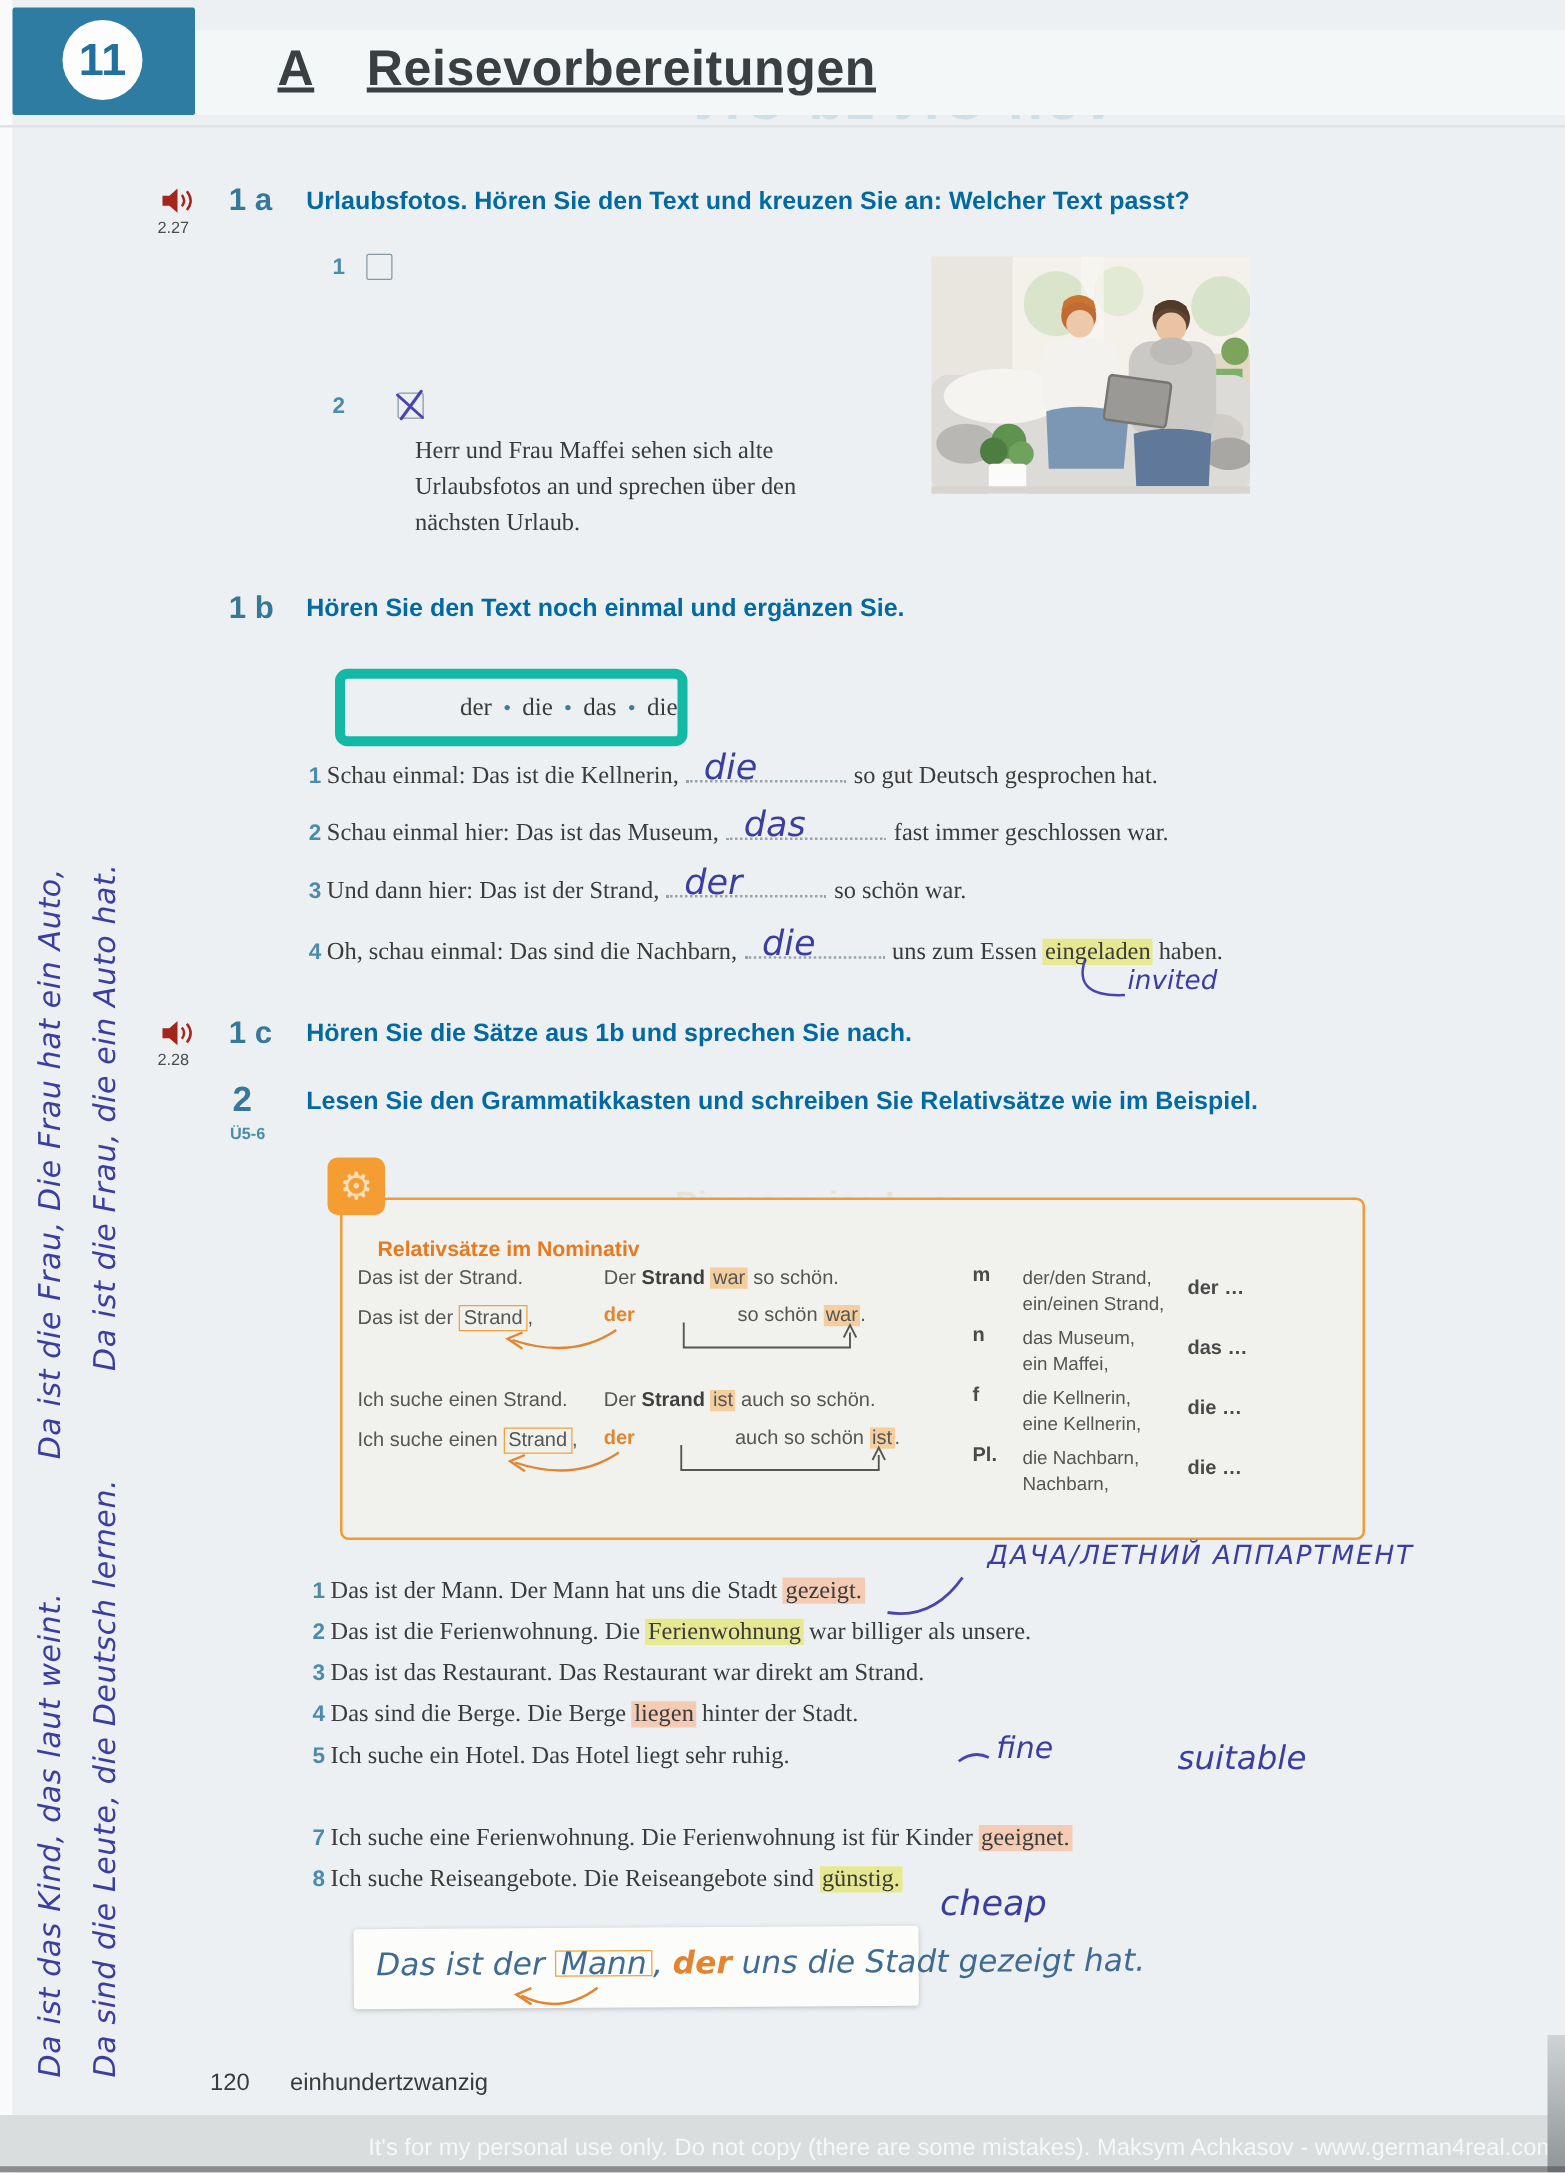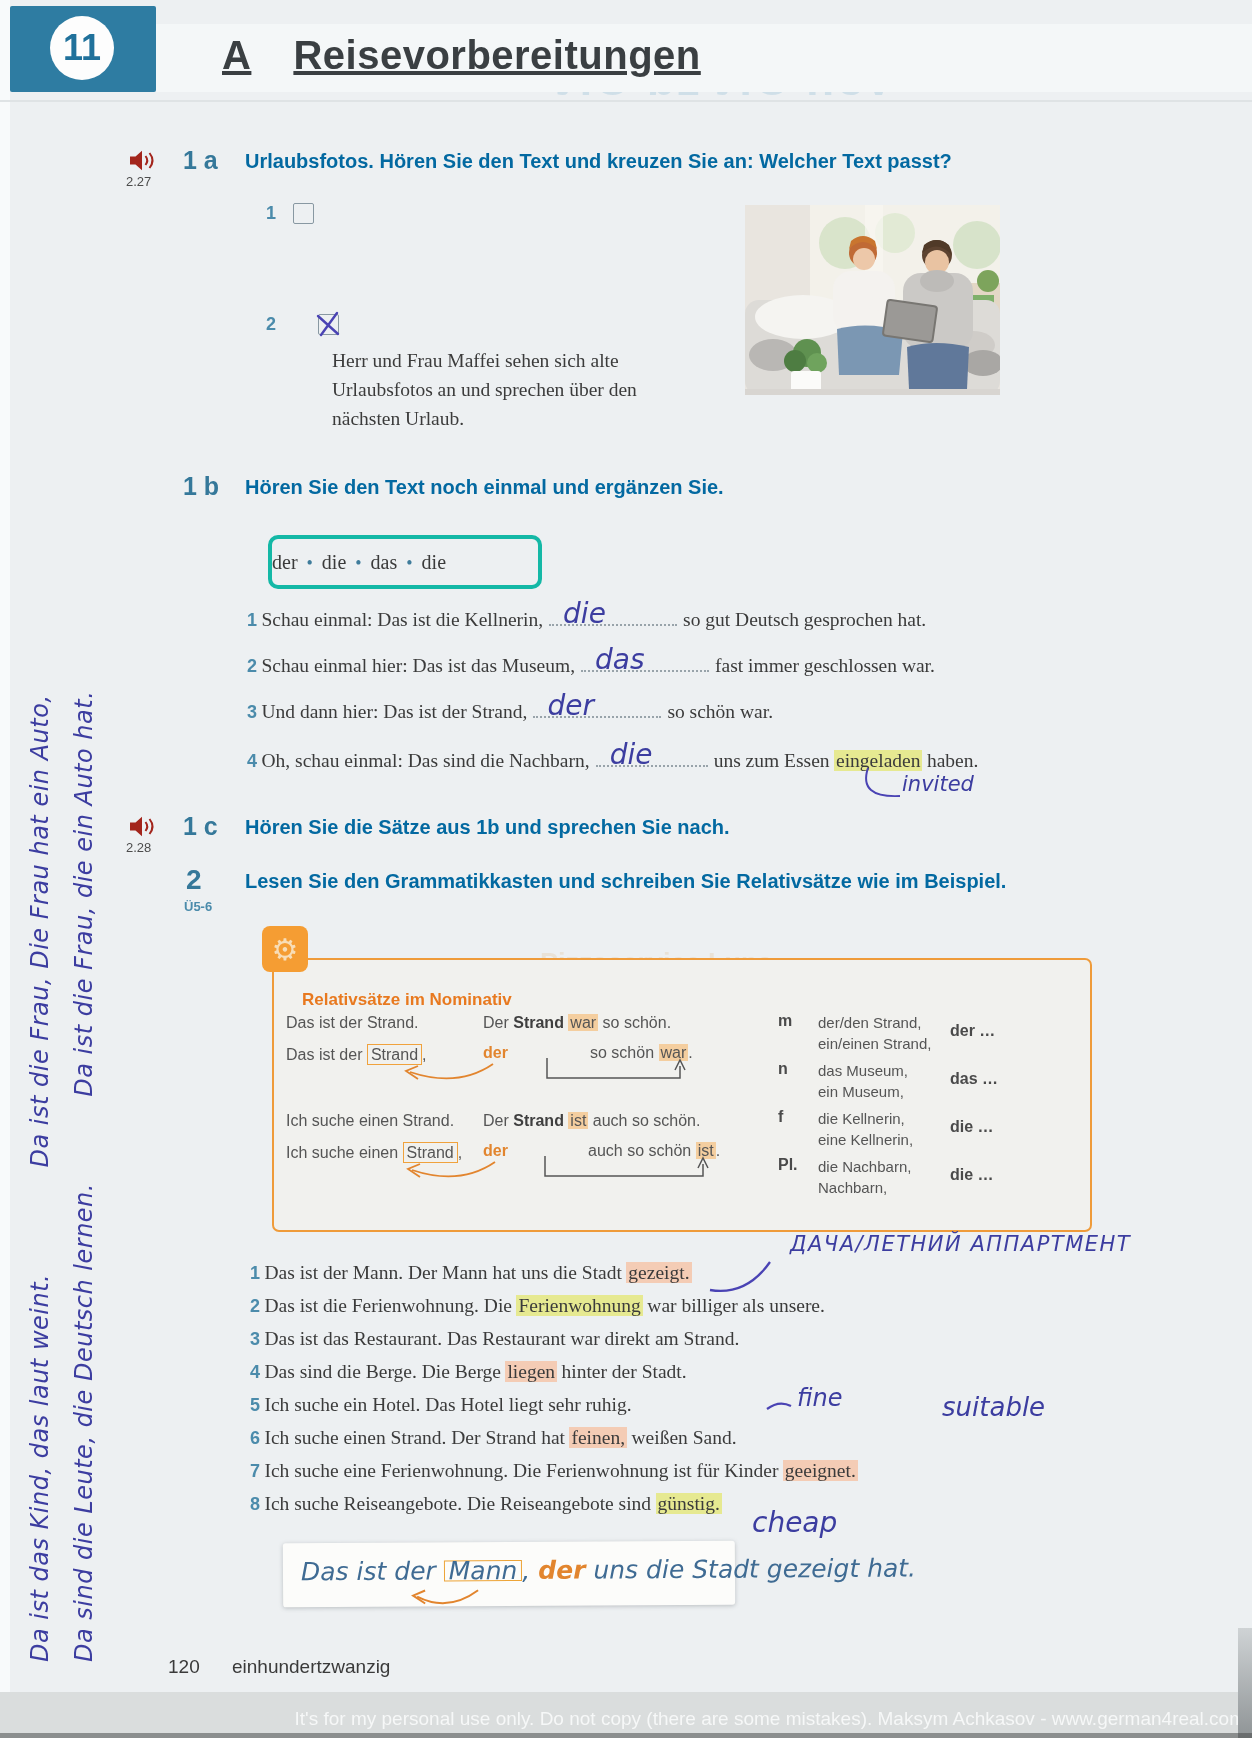--- a/index.html
+++ b/index.html
@@ -21,22 +21,22 @@
   .ex-num-big{font-weight:bold;color:#35789a;font-size:28px;}
   .ex-sub{font-weight:bold;color:#4b8bab;font-size:13px;}
   .ex-title{font-weight:bold;color:#0369a1;font-size:20px;white-space:nowrap;}
   .audio-num{font-size:13px;color:#4c4c4c;}
   
   .serif{font-family:"Liberation Serif","DejaVu Serif",serif;font-size:19.5px;color:#3b3b3b;}
   .opt-text{line-height:29px;width:352px;}
   .list-num{font-weight:bold;color:#4b8bab;font-size:18px;font-family:"Liberation Sans",sans-serif;}
   .checkbox{display:inline-block;width:19px;height:19px;border:1.5px solid #8898a2;border-radius:2px;background:transparent;position:relative;}
   
-  .word-box{left:268px;top:535px;width:266px;height:46px;border:4px solid #14b8a6;border-radius:10px;
-            display:flex;align-items:center;justify-content:flex-start;}
+  .word-box{left:268px;top:535px;width:266px;height:46px;border:8px solid #14b8a6;border-radius:10px;
+            display:flex;align-items:center;justify-content:flex-end;}
   .word-box .serif{font-size:20px;}
   .bullet{color:#3f7c9b;margin:0 9px;font-size:18px;}
   
   .fill-line{white-space:nowrap;}
   .ans{display:inline-block;width:128px;border-bottom:2px dotted #98a3aa;position:relative;height:20px;vertical-align:baseline;margin:0 6px;}
   .hw{font-family:"DejaVu Sans",sans-serif;font-style:italic;color:#3c3da0;}
   .ans .hw-ans{position:absolute;left:14px;bottom:-4px;font-size:28px;line-height:28px;font-family:"DejaVu Sans",sans-serif;font-style:italic;color:#3c3da0;}
   mark{background:transparent;padding:0 2px;color:inherit;}
   mark:empty{display:none;}
   .hl-yellow{background:rgba(227,231,120,.8);}
@@ -287,21 +287,21 @@
   <div class="abs genus-g" style="left:778px;top:1012px;">m</div>
   <div class="abs genus-f" style="left:818px;top:1012px;">
     <div>der/den Strand,</div>
       <div>ein/einen Strand,</div>
   </div>
   <div class="abs genus-rel" style="left:950px;top:1022px;">der …</div>
 
   <div class="abs genus-g" style="left:778px;top:1060px;">n</div>
   <div class="abs genus-f" style="left:818px;top:1060px;">
     <div>das Museum,</div>
-      <div>ein Museum,</div>
+      <div>ein Maffei,</div>
   </div>
   <div class="abs genus-rel" style="left:950px;top:1070px;">das …</div>
 
   <div class="abs genus-g" style="left:778px;top:1108px;">f</div>
   <div class="abs genus-f" style="left:818px;top:1108px;">
     <div>die Kellnerin,</div>
       <div>eine Kellnerin,</div>
   </div>
   <div class="abs genus-rel" style="left:950px;top:1118px;">die …</div>
 
@@ -350,26 +350,20 @@
     <span class="serif">Ich suche ein Hotel. Das Hotel liegt sehr ruhig.</span>
     
     <span class="serif"></span>
   </div>
   <div class="abs" style="left:765px;top:1398px;">
     <svg width="28" height="14">
         <path d="M2 11 Q14 2 26 8" stroke="#4a43b4" stroke-width="2.2" fill="none"></path>
       </svg>
   </div>
   <div class="abs note-blue" style="left:797px;top:1384px;font-size:24px;">fine</div>
-  <div class="abs sent" style="left:250px;top:1427px;">
-    <span class="list-num">6</span>
-    <span class="serif">Ich suche einen Strand. Der Strand hat</span>
-    <mark class="hl-salmon serif">feinen,</mark>
-    <span class="serif">weißen Sand.</span>
-  </div>
   <div class="abs note-blue" style="left:942px;top:1392px;font-size:26px;">suitable</div>
   <div class="abs sent" style="left:250px;top:1460px;">
     <span class="list-num">7</span>
     <span class="serif">Ich suche eine Ferienwohnung. Die Ferienwohnung ist für Kinder</span>
     <mark class="hl-salmon serif">geeignet.</mark>
     <span class="serif"></span>
   </div>
   <div class="abs sent" style="left:250px;top:1493px;">
     <span class="list-num">8</span>
     <span class="serif">Ich suche Reiseangebote. Die Reiseangebote sind</span>

